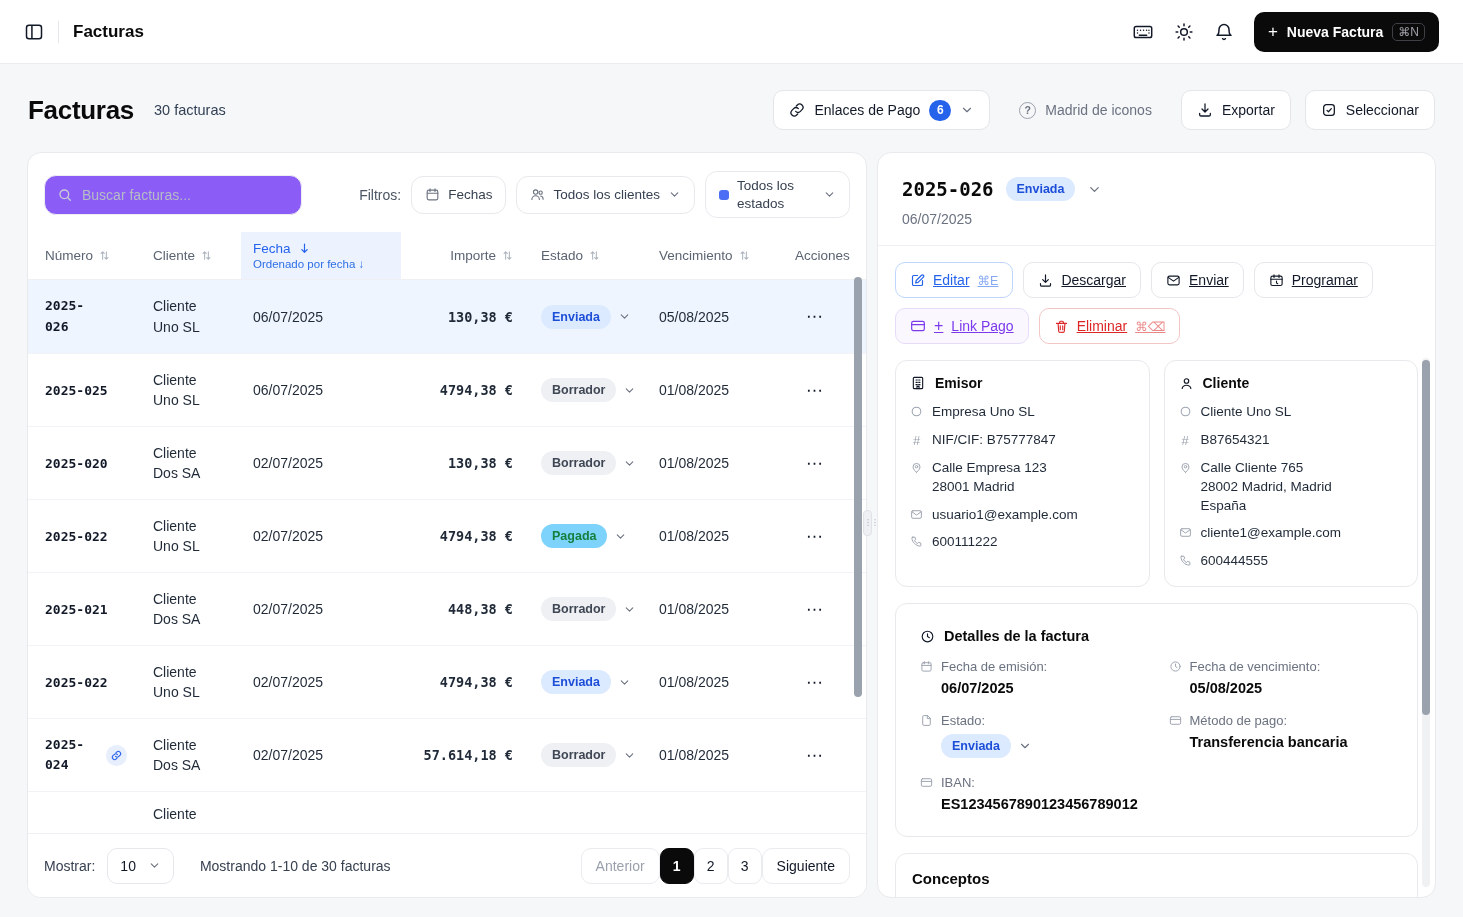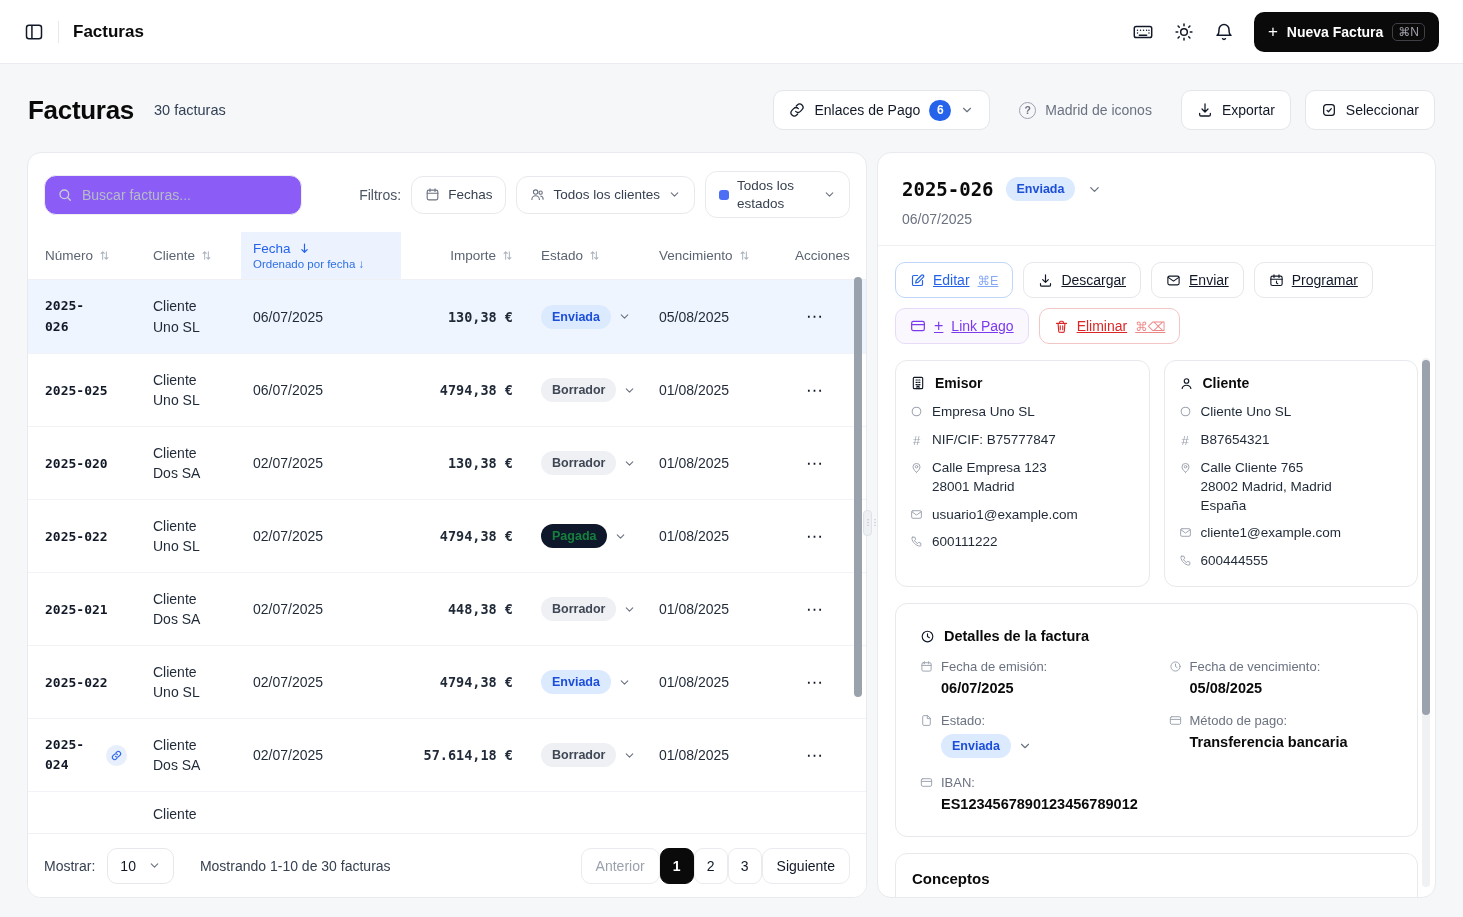--- a/index.html
+++ b/index.html
@@ -122,21 +122,21 @@
   .cell-client { width:72px; line-height:1.45; }
   .cell-fecha { padding-left:12px; }
   .cell-importe { font-family:"DejaVu Sans Mono", monospace; font-size:13.5px; font-weight:600; text-align:right; padding-right:16px; }
   .cell-estado { display:flex; align-items:center; gap:7px; padding-left:12px; }
   .badge {
     height:24px; padding:0 11px; border-radius:999px; font-size:12.5px; font-weight:600;
     display:inline-flex; align-items:center; white-space:nowrap;
   }
   .b-sent  { background:#dbeafe; color:#1d4ed8; }
   .b-draft { background:#eef0f3; color:#3f4754; }
-  .b-paid  { background:#0f172a; color:#15803d; }
+  .b-paid  { background:#7dd3fc; color:#15803d; }
   .cell-venc { padding-left:8px; }
   .cell-actions { padding-left:12px; }
   .dots-btn {
     width:32px; height:32px; border:none; background:transparent; border-radius:8px;
     font-size:17px; color:#111827; cursor:pointer; letter-spacing:1px;
   }
 
   
   .tbl-scroll { position:absolute; right:4px; top:124px; bottom:72px; width:8px; }
   .tbl-scroll .thumb { position:absolute; top:0; width:8px; height:420px; background:#9aa2ad; border-radius:4px; }

